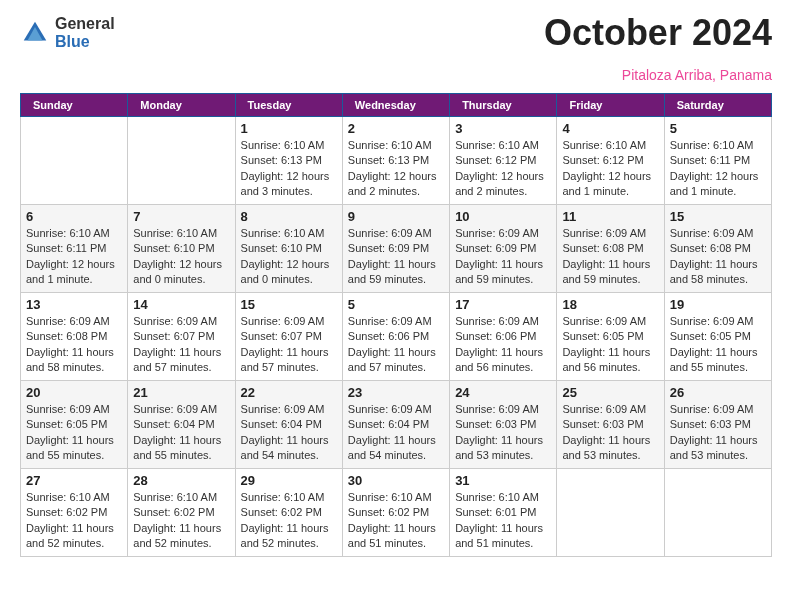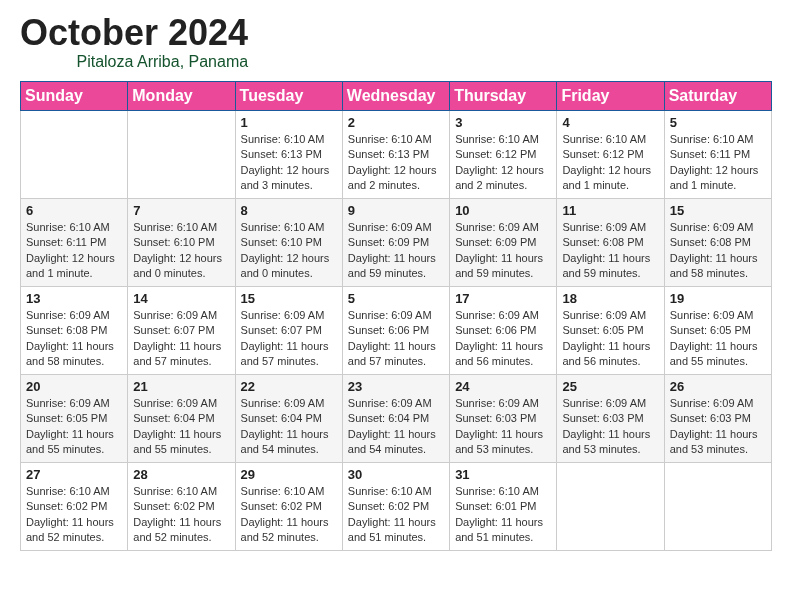--- a/index.html
+++ b/index.html
@@ -49,35 +49,35 @@
       text-align: right;
     }
     .month-title {
       font-size: 36px;
       font-weight: bold;
       color: #222;
       line-height: 1;
       text-align: right;
     }
     .subtitle {
-      font-size: 16px;
-      color: #14532d;
-      margin-top: 2px;
+      font-size: 14px;
+      color: #ec4899;
+      margin-top: 16px;
     }
     .calendar {
       width: 100%;
       border-collapse: collapse;
       table-layout: fixed;
     }
     .calendar thead tr th {
-      background: #ec4899;
+      background: #701a75;
       color: #fff;
-      font-size: 16px;
-      font-weight: bold;
-      padding: 5px 4px;
+      font-size: 11px;
+      font-weight: bold;
+      padding: 5px 12px;
       text-align: left;
       border: 1px solid #1a5a9a;
     }
     .calendar tbody tr td {
       border: 1px solid #ccc;
       vertical-align: top;
       padding: 4px 5px;
       font-size: 9.5px;
       color: #333;
       height: 88px;
@@ -100,20 +100,30 @@
     }
     .empty {
       background: #fff !important;
     }
   </style>
 </head>
 <body>
 
 <div class="page">
   <div class="header">
+    <div class="logo">
+      <svg class="logo-icon" viewBox="0 0 40 40" xmlns="http://www.w3.org/2000/svg">
+        <polygon points="20,5 35,30 5,30" fill="#2a6db5"></polygon>
+        <polygon points="20,12 30,30 10,30" fill="#5a9fd4"></polygon>
+      </svg>
+      <div class="logo-text">
+        <span class="logo-general">General</span>
+        <span class="logo-blue">Blue</span>
+      </div>
+    </div>
     <div class="title-block">
       <div class="month-title">October 2024</div>
       <div class="subtitle">Pitaloza Arriba, Panama</div>
     </div>
   </div>
 
   <table class="calendar">
     <thead>
       <tr>
       <th>Sunday</th>

